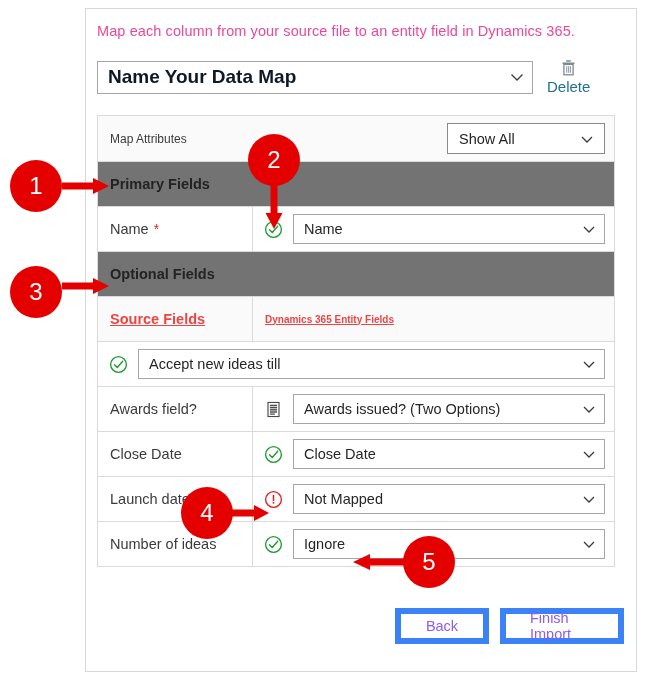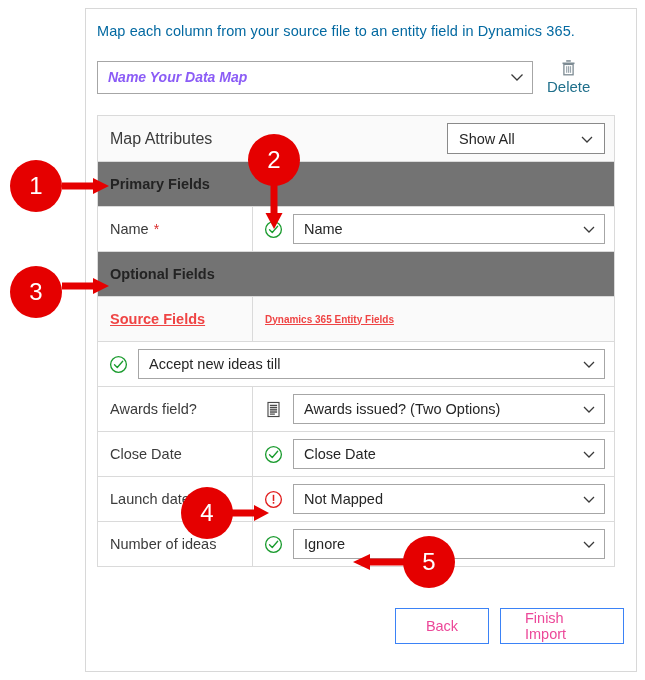--- a/index.html
+++ b/index.html
@@ -30,21 +30,21 @@
   .panel-inner {
     position: absolute;
     left: 11px;
     top: 12px;
     width: 528px;
   }
 
   
   #intro-text {
     font-size: 14.5px;
-    color: #0369a1;
+    color: #ec4899;
     line-height: 20px;
     letter-spacing: 0.1px;
     white-space: nowrap;
   }
 
   
   #map-name-row {
     margin-top: 18px;
     display: flex;
     align-items: center;
@@ -54,27 +54,26 @@
     width: 436px;
     height: 33px;
     border: 1px solid #a6a6a6;
     background: #ffffff;
     display: flex;
     align-items: center;
     padding: 0 8px 0 10px;
     position: relative;
   }
   #map-name-select .sel-text {
-    font-size: 14px;
+    font-size: 19px;
     font-weight: bold;
-    color: #8b5cf6;
+    color: #0f172a;
     flex: 1;
     white-space: nowrap;
     overflow: hidden;
-    font-style: italic;
   }
   .chev {
     width: 14px;
     height: 14px;
     flex: none;
     display: block;
   }
   .chev svg { display: block; }
 
   #delete-link-wrap {
@@ -168,21 +167,21 @@
     flex: 1;
     font-size: 14.5px;
     color: #262626;
     white-space: nowrap;
     overflow: hidden;
   }
 
   
   #map-attributes-row { min-height: 45px; }
   #map-attributes-label {
-    font-size: 16px;
+    font-size: 12px;
     color: #3b3b3b;
     padding-left: 12px;
     flex: 1;
     display: flex;
     align-items: center;
   }
   #show-all-wrap {
     display: flex;
     align-items: center;
     padding-right: 9px;
@@ -220,23 +219,23 @@
   #footer-buttons {
     position: absolute;
     right: 12px;
     bottom: 27px;
     display: flex;
     gap: 11px;
   }
   .fbtn {
     box-sizing: border-box;
     height: 36px;
-    border: 1px solid #3b82f6;
-    background: #ffffff;
-    color: #ec4899;
+    border: 6px solid #3b82f6;
+    background: #ffffff;
+    color: #8b5cf6;
     font-size: 14.5px;
     display: flex;
     align-items: center;
     justify-content: center;
     cursor: pointer;
     padding: 0 16px;
   }
   #back-button { width: 94px; }
   #finish-import-button { width: 124px; padding-left: 24px; }
 

